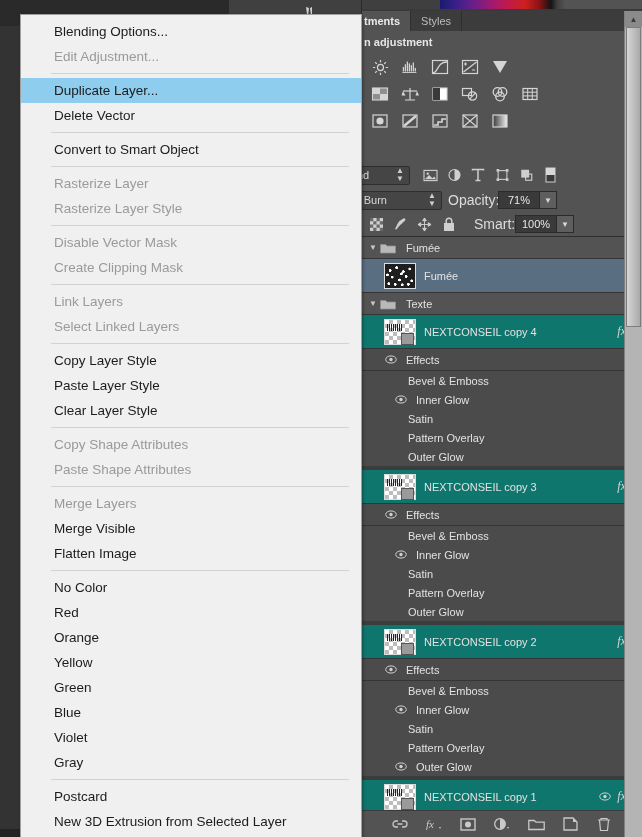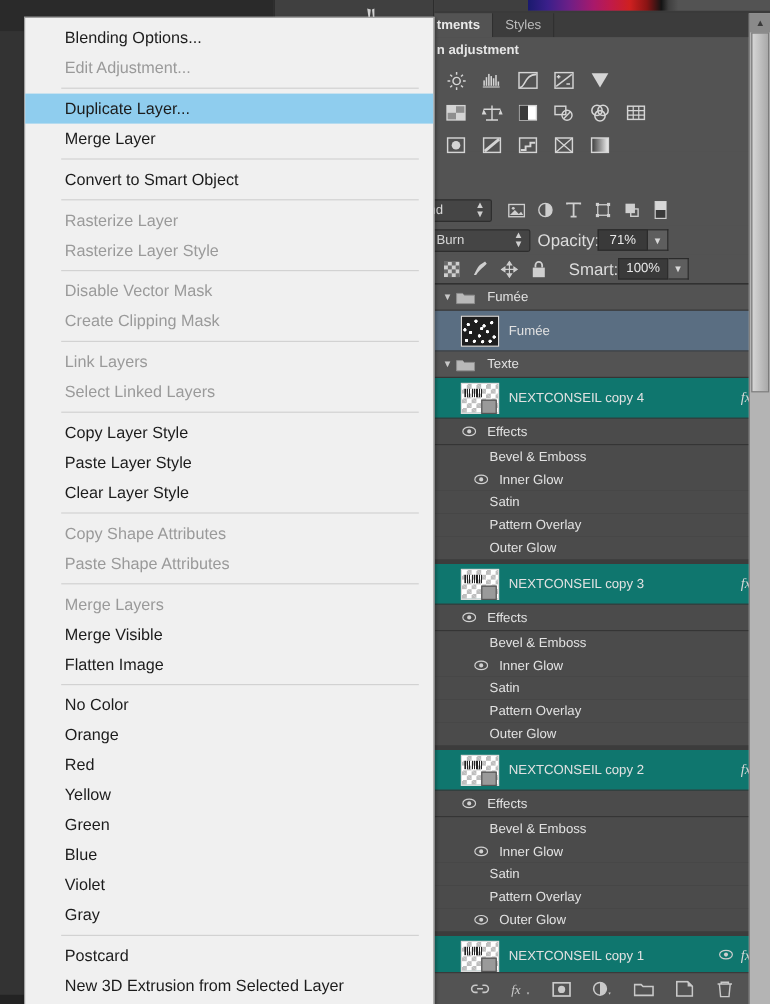--- a/index.html
+++ b/index.html
@@ -648,21 +648,21 @@
     <div class="thumbbar"></div>
   </div>
 
   <div class="ctxmenu">
 
     <div class="mi">Blending Options...</div>
     <div class="mi disabled">Edit Adjustment...</div>
     <div class="msep"></div>
 
     <div class="mi hl">Duplicate Layer...</div>
-    <div class="mi">Merge Layer</div>
+    <div class="mi">Delete Vector</div>
     <div class="msep"></div>
 
     <div class="mi">Convert to Smart Object</div>
     <div class="msep"></div>
 
     <div class="mi disabled">Rasterize Layer</div>
     <div class="mi disabled">Rasterize Layer Style</div>
     <div class="msep"></div>
 
     <div class="mi disabled">Disable Vector Mask</div>
@@ -681,22 +681,22 @@
     <div class="mi disabled">Copy Shape Attributes</div>
     <div class="mi disabled">Paste Shape Attributes</div>
     <div class="msep"></div>
 
     <div class="mi disabled">Merge Layers</div>
     <div class="mi">Merge Visible</div>
     <div class="mi">Flatten Image</div>
     <div class="msep"></div>
 
     <div class="mi">No Color</div>
+    <div class="mi">Red</div>
     <div class="mi">Orange</div>
-    <div class="mi">Red</div>
     <div class="mi">Yellow</div>
     <div class="mi">Green</div>
     <div class="mi">Blue</div>
     <div class="mi">Violet</div>
     <div class="mi">Gray</div>
     <div class="msep"></div>
 
     <div class="mi">Postcard</div>
     <div class="mi">New 3D Extrusion from Selected Layer</div>
 

